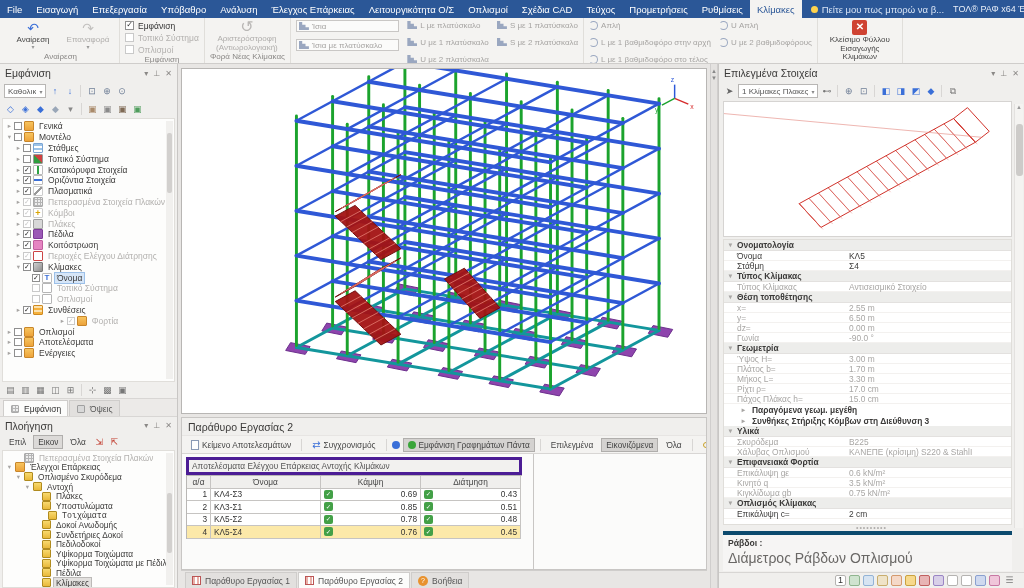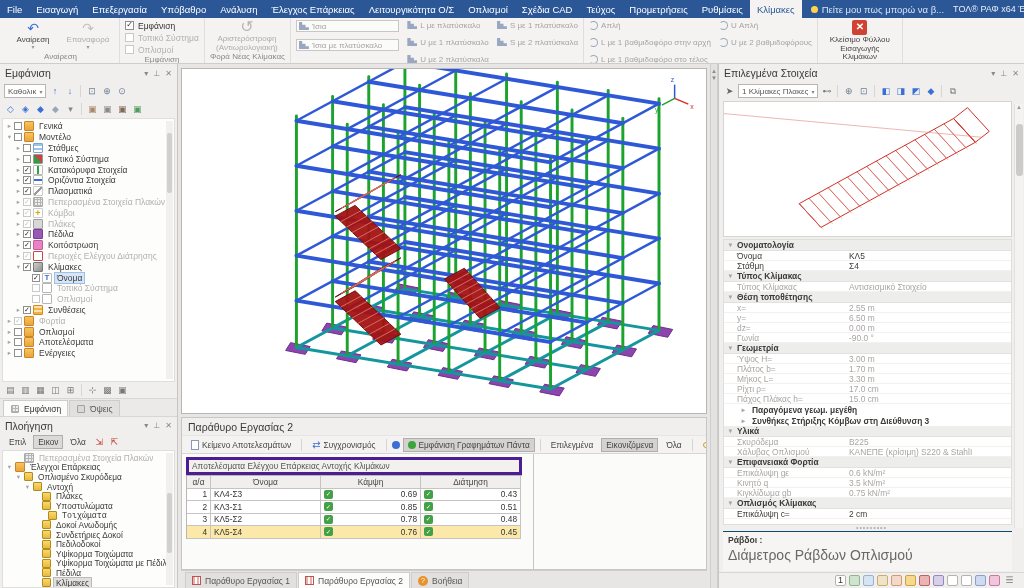--- a/index.html
+++ b/index.html
@@ -124,21 +124,21 @@
   #props{flex:1;margin:2px 12px 0 4px;background:#fff;border:1px solid #e0deda;overflow:hidden;font-size:8.4px}
   .psec{height:11px;display:flex;align-items:center;gap:3px;background:#ededeb;color:#3b3a39;font-weight:bold;padding-left:3px;border-bottom:1px solid #e3e1df}
   .psec .exp{width:7px}
   .prow{height:10px;display:grid;grid-template-columns:125px 1fr;align-items:center;border-bottom:1px solid #f3f1ef}
   .prow .k{padding-left:13px;color:#a8a6a4;overflow:hidden;white-space:nowrap}
   .prow .v{color:#a8a6a4;overflow:hidden;white-space:nowrap}
   .prow.editable .k,.prow.editable .v{color:#3b3a39}
   .psub{height:11px;display:flex;align-items:center;gap:5px;font-weight:bold;color:#3b3a39;padding-left:16px;white-space:nowrap;overflow:hidden}
   .psub .exp{width:7px;flex:0 0 auto}
   .dots{text-align:center;color:#b0aeac;font-size:7px;height:6px;line-height:5px;letter-spacing:1px;flex:0 0 auto}
-  #desc{height:40px;margin:0 12px 1px 4px;border-top:1px solid #0c4a6e;padding:3px 5px;background:#f6f5f4;flex:0 0 auto}
+  #desc{height:40px;margin:0 12px 1px 4px;border-top:4px solid #0c4a6e;padding:3px 5px;background:#f6f5f4;flex:0 0 auto}
   .desc-title{font-weight:bold;font-size:8.6px;color:#3b3a39}
   .desc-text{font-size:14px;color:#6a6866;margin-top:2px}
   #rstatus{height:16px;display:flex;align-items:center;gap:3px;justify-content:flex-end;padding:0 8px;border-top:1px solid #d8d6d4;background:#f0efed;flex:0 0 auto}
   #rscroll{position:absolute;right:1px;top:40px;bottom:60px;width:9px;background:#f4f3f1;border-left:1px solid #e3e1df;display:flex;flex-direction:column;align-items:center;font-size:6px;color:#999}
   #rscroll .thumb{width:7px;height:52px;background:#cdcbc9;border-radius:3px;margin-top:14px}
   .sbar{position:absolute;right:1px;top:2px;bottom:2px;width:7px;background:#f1f0ee}
   .sbar .thumb{width:5px;background:#d2d0ce;border-radius:2px;margin:12px auto 0;height:60px}
 </style>
 </head>
 <body>
@@ -436,21 +436,21 @@
           <span class="cb dis"></span>
           <span class="ti ti-doc"></span>
           <span class="tl">Οπλισμοί</span>
         </div>
         <div class="tnode" style="padding-left: 11px;">
           <span class="exp">▸</span>
           <span class="cb on"></span>
           <span class="ti ti-comb"></span>
           <span class="tl">Συνθέσεις</span>
         </div>
-        <div class="tnode grey" style="padding-left: 2px;">
+        <div class="tnode grey" style="padding-left: 2px; justify-content: center;">
           <span class="exp">▸</span>
           <span class="cb on dis"></span>
           <span class="ti ti-folder"></span>
           <span class="tl">Φορτία</span>
         </div>
         <div class="tnode" style="padding-left: 2px;">
           <span class="exp">▸</span>
           <span class="cb"></span>
           <span class="ti ti-folder"></span>
           <span class="tl">Οπλισμοί</span>

